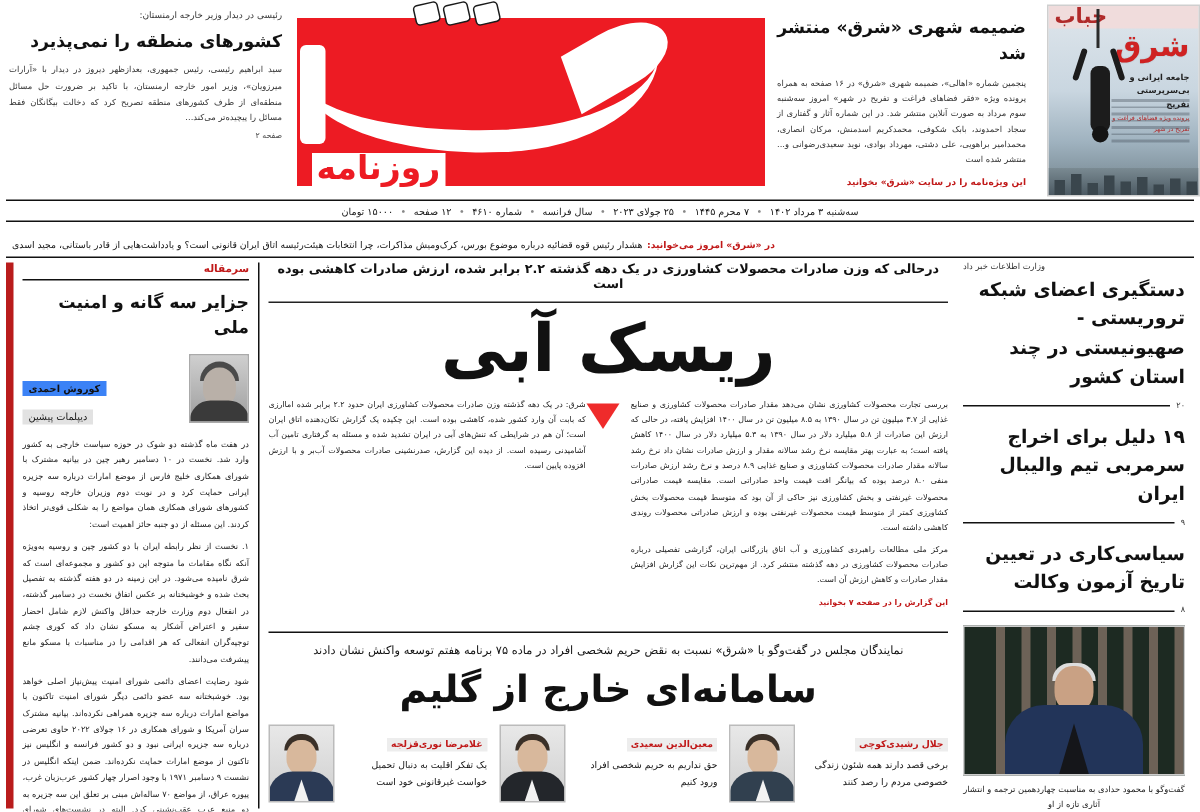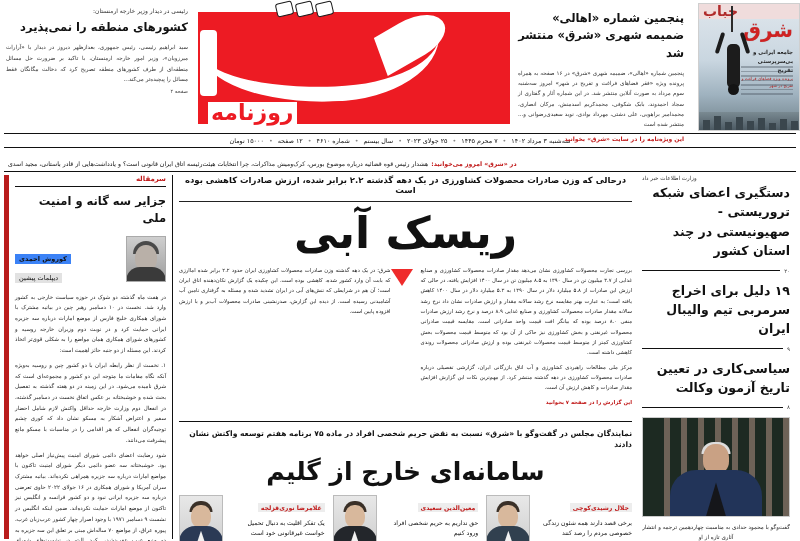--- a/index.html
+++ b/index.html
@@ -256,21 +256,21 @@
   }
   .body-sm {
     font-size: 5.3px; color: #222; line-height: 1.95; text-align: justify;
   }
   .body-sm p { margin-bottom: 4px; }
   .body-sm .jump { color: #c01818; font-weight: bold; }
 
   
   .center-lower { margin-top: 10px; border-top: 1px solid #111; padding-top: 6px; }
   .lower-deck {
-    font-size: 7.6px; font-weight: bold; color: #111;
+    text-align: center; font-size: 7.6px; font-weight: normal; color: #111;
     line-height: 1.5;
   }
   .lower-title {
     text-align: center; font-size: 25px; font-weight: bold; color: #111;
     margin: 6px 0 8px 0; line-height: 1.2;
   }
   .quotes-row {
     display: flex; flex-direction: row-reverse; gap: 8px; margin-top: 2px;
   }
   .quote-item {
@@ -391,21 +391,20 @@
           <i style="left:37px;height:13px"></i>
         <i style="left:48px;height:9px"></i>
           <i style="left:59px;height:12px"></i>
         <i style="left:70px;height:7px"></i>
           <i style="left:81px;height:11px"></i>
         <i style="left:92px;height:9px"></i>
       </div>
     </div>
 
     <div class="promo-text">
-      <div class="promo-head">پنجمین شماره «اهالی»</div>
       <div class="promo-head">ضمیمه شهری «شرق» منتشر شد</div>
       <div class="promo-body">پنجمین شماره «اهالی»، ضمیمه شهری «شرق» در ۱۶ صفحه به همراه پرونده ویژه «فقر فضاهای فراغت و تفریح در شهر» امروز سه‌شنبه سوم مرداد به صورت آنلاین منتشر شد. در این شماره آثار و گفتاری از سجاد احمدوند، بابک شکوفی، محمدکریم اسدمنش، مرکان انصاری، محمدامیر براهویی، علی دشتی، مهرداد بوادی، نوید سعیدی‌رضوانی و... منتشر شده است</div>
       <div class="promo-link">این ویژه‌نامه را در سایت «شرق» بخوانید</div>
     </div>
 
     <div class="logo-block">
       <div class="logo-red"></div>
       <div class="logo-dots">
         <i></i>
           <i></i>
@@ -426,21 +425,21 @@
   </div>
 
   <div class="date-bar">
     <div class="items">
       <span>سه‌شنبه ۳ مرداد ۱۴۰۲</span>
       <span class="sep">•</span>
       <span>۷ محرم ۱۴۴۵</span>
       <span class="sep">•</span>
       <span>۲۵ جولای ۲۰۲۳</span>
       <span class="sep">•</span>
-      <span>سال بیستم</span>
+      <span>سال فرانسه</span>
       <span class="sep">•</span>
       <span>شماره ۴۶۱۰</span>
       <span class="sep">•</span>
       <span>۱۲ صفحه</span>
       <span class="sep">•</span>
       <span>۱۵۰۰۰ تومان</span>
     </div>
   </div>
 
   <div class="teaser-bar">

